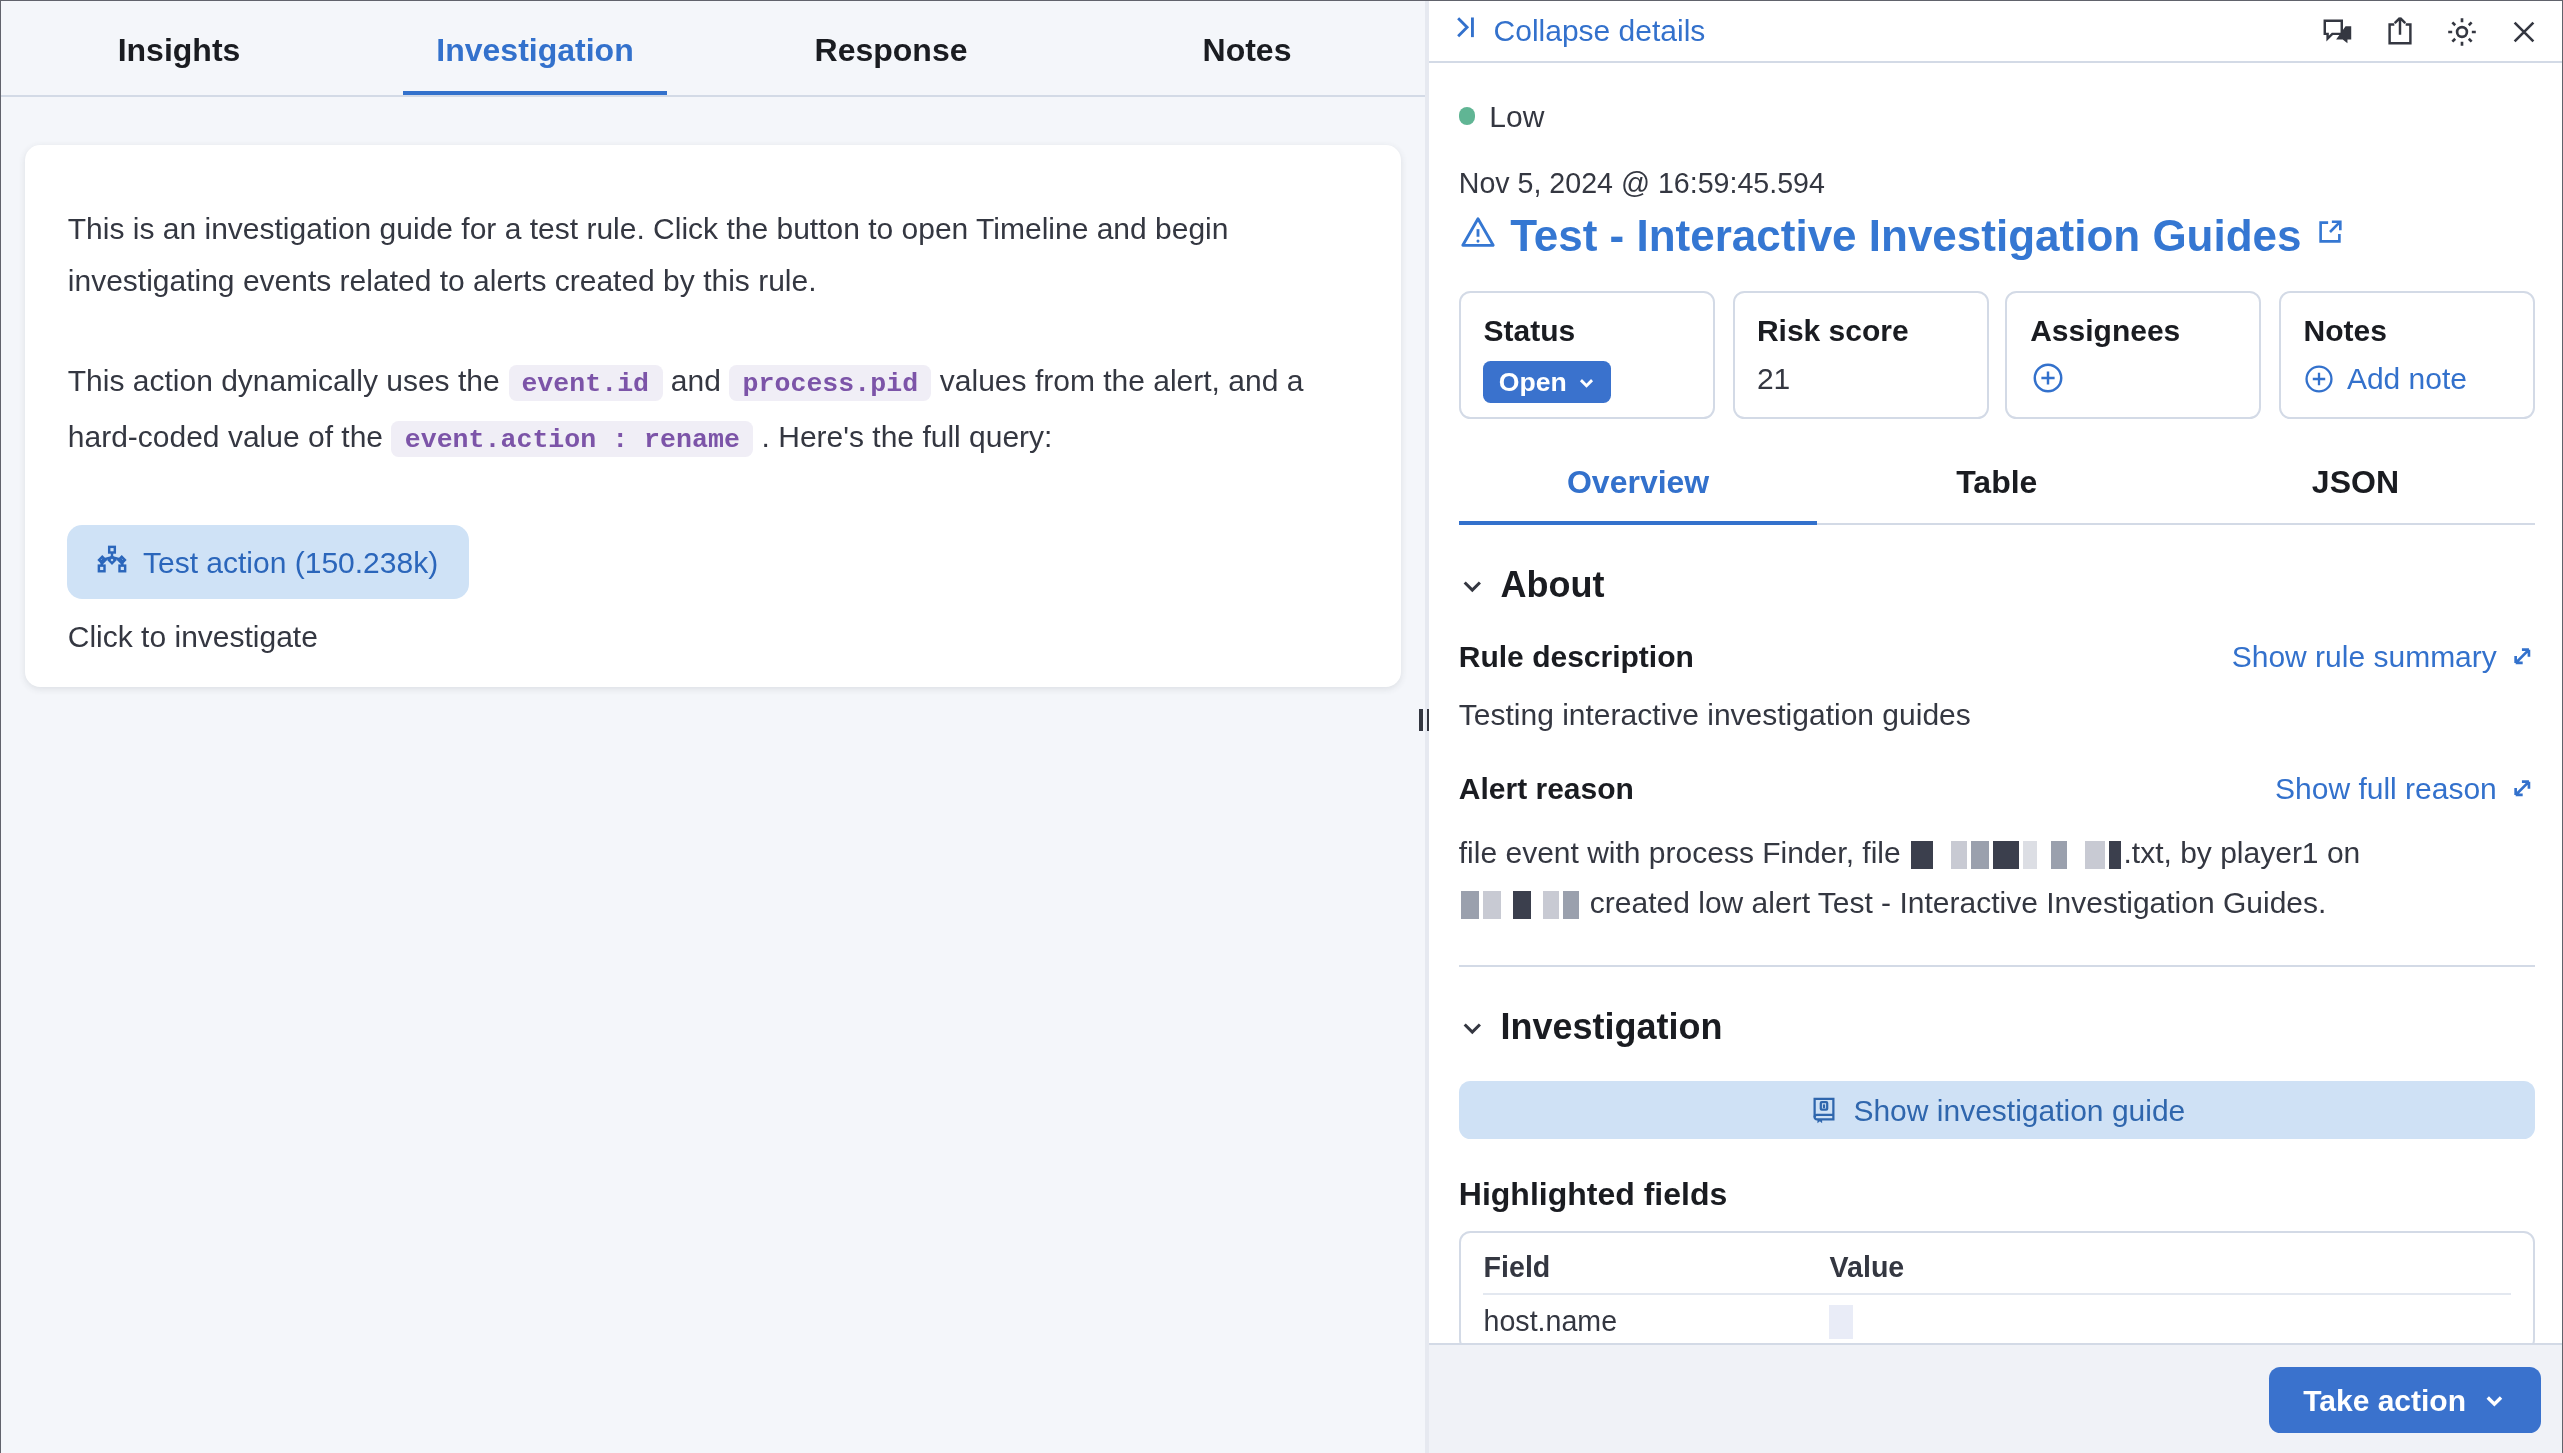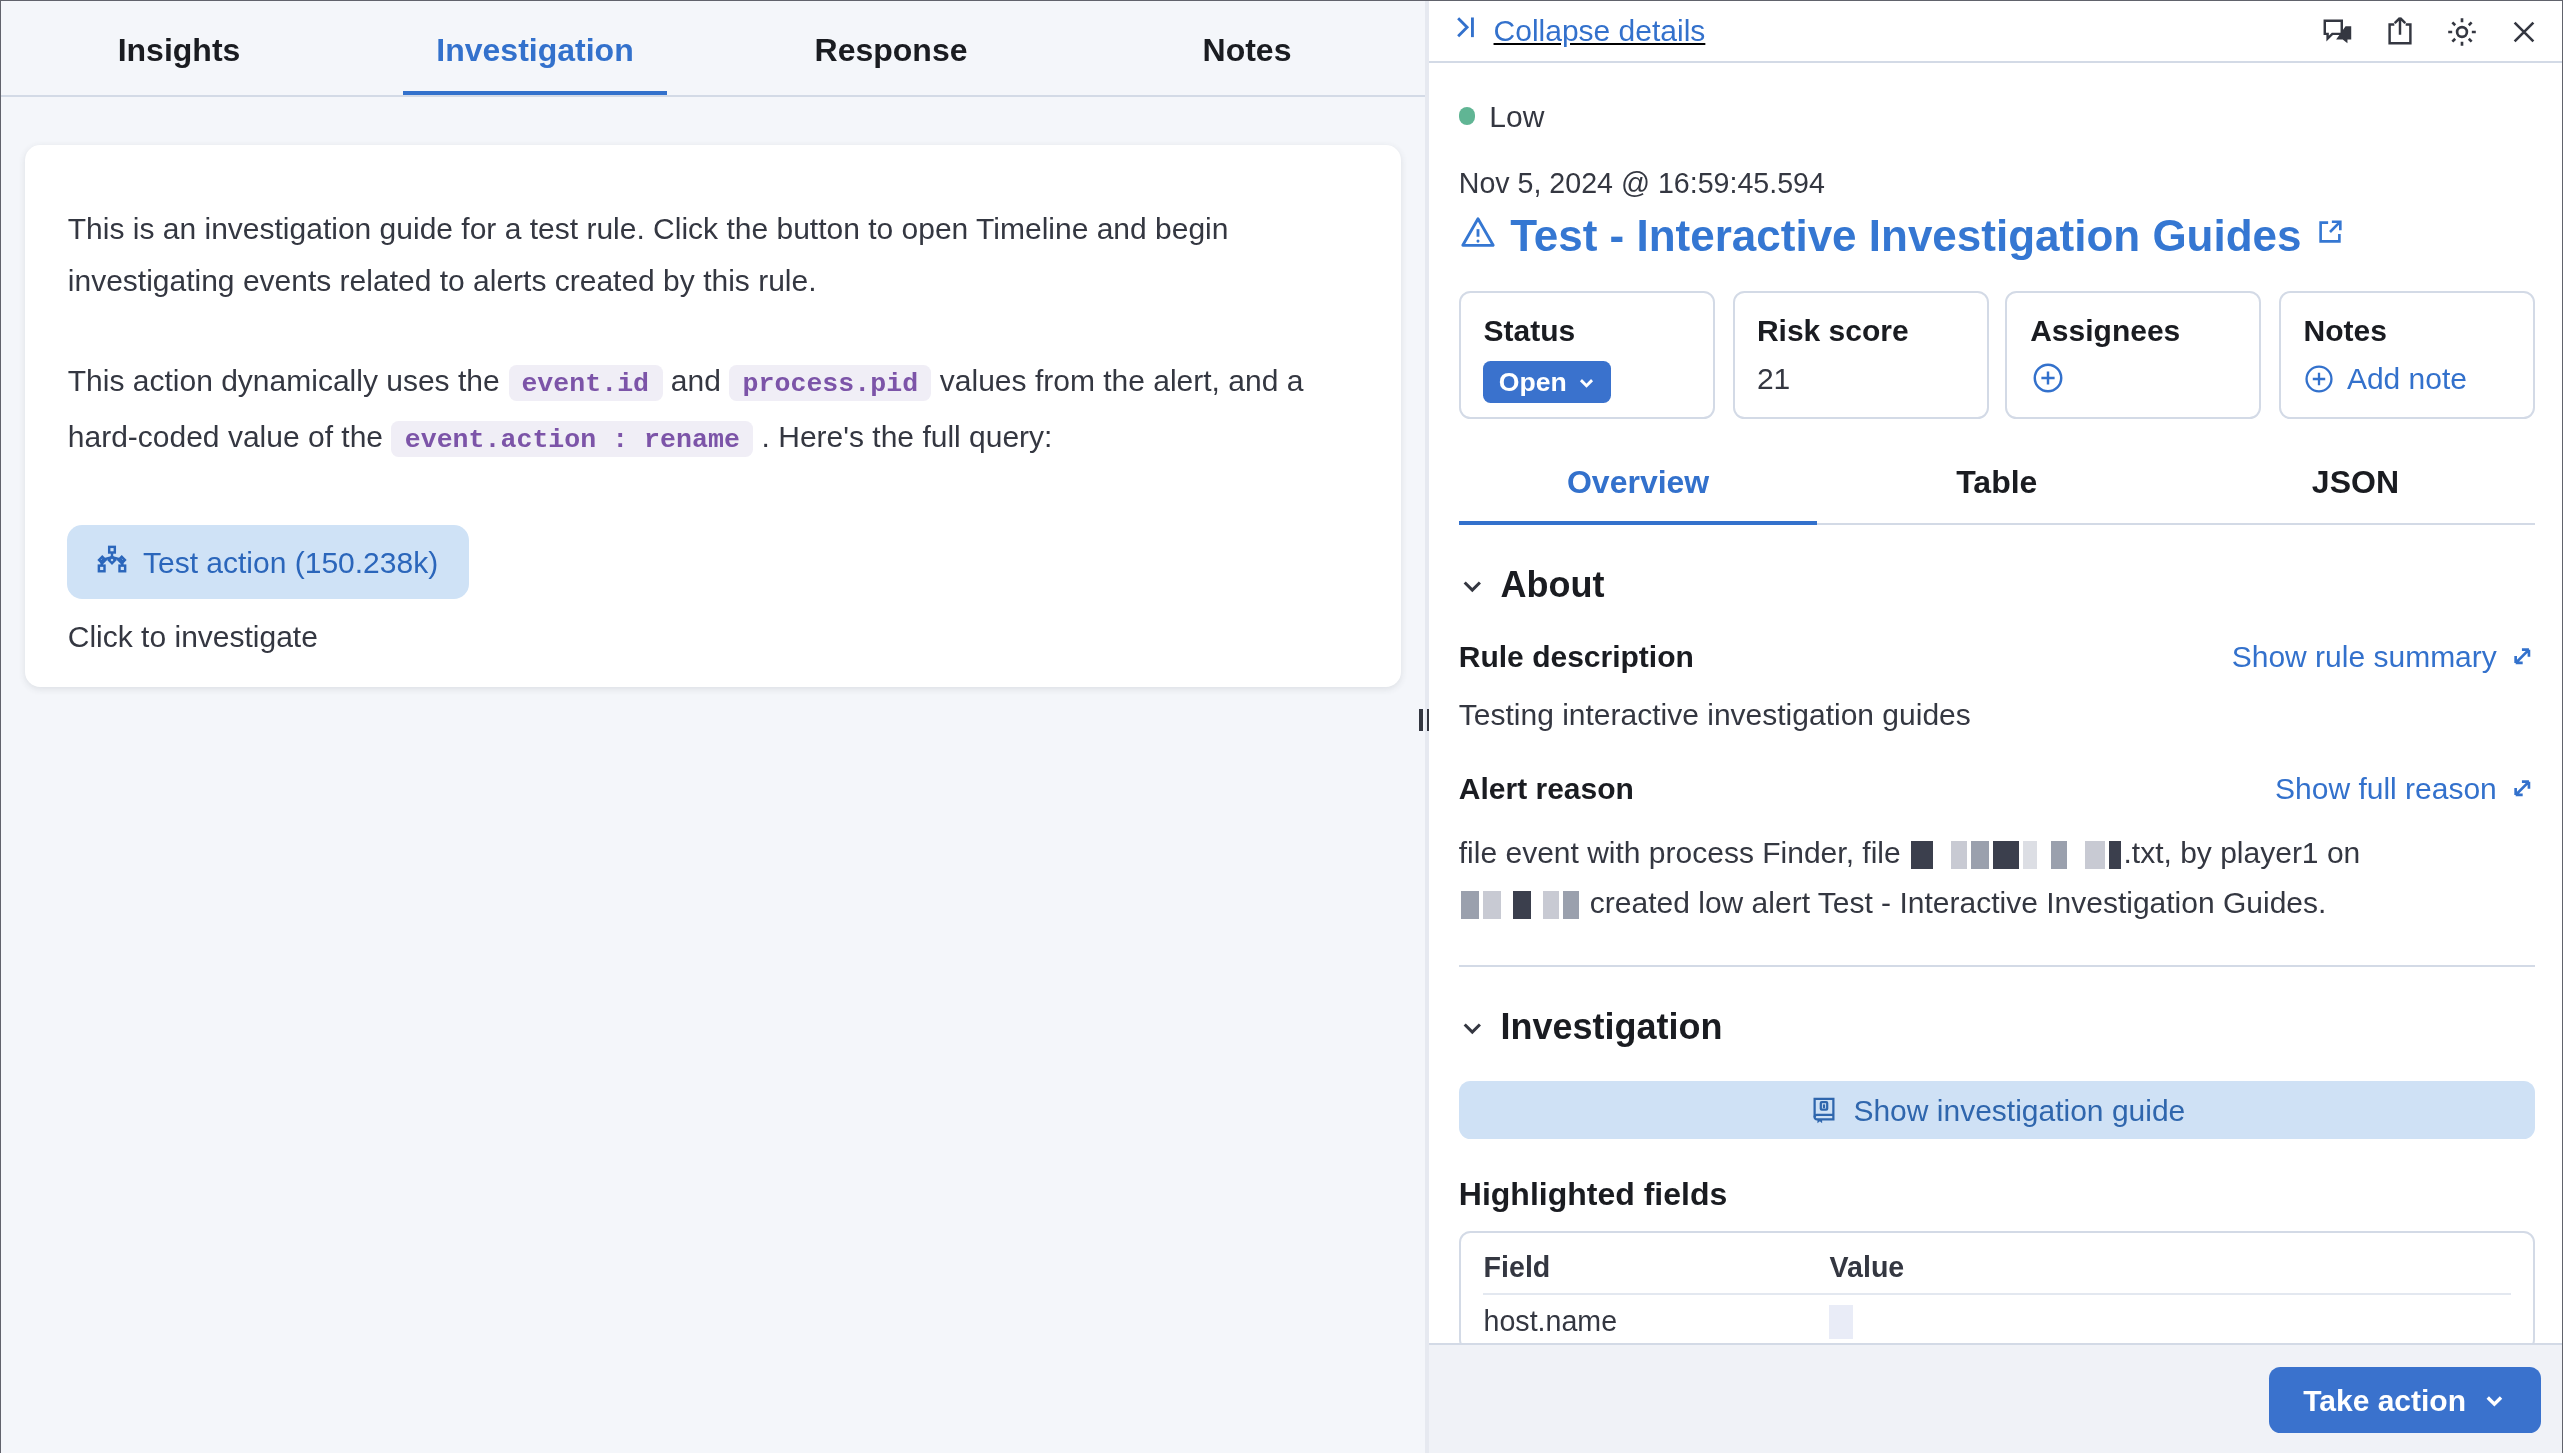--- a/index.html
+++ b/index.html
@@ -1,18 +1,18 @@
 <!DOCTYPE html>
 <html style="font-size:15px"><head>
 <meta charset="utf-8">
 <style>
   * { margin:0; padding:0; box-sizing:border-box; }
   html,body { width:2563px; height:1454px; background:#fff; overflow:hidden;
               font-family:"Liberation Sans", sans-serif; }
-  .frame { width:2563px; height:1454px; border:1.9px solid #61636c; position:relative; overflow:hidden;text-decoration:underline; }
+  .frame { width:2563px; height:1454px; border:1.9px solid #61636c; position:relative; overflow:hidden; }
   .stage { width:1282px; height:727px; transform:scale(2); transform-origin:0 0; position:relative; display:flex; }
 
   
   .left-panel { width:712px; height:727px; background:#f4f6fa; position:relative; }
   .ltabs { display:flex; height:48px; border-bottom:1px solid #d3dae6; align-items:flex-end; }
   .ltab { width:25%; text-align:center; cursor:pointer; }
   .ltab .lbl { display:inline-block; padding:12.4px 17px 11.4px; font-size:16px; font-weight:700;
                color:#1a1c21; border-bottom:2.9px solid transparent; }
   .ltab.active .lbl { color:#3371cc; border-bottom-color:#3371cc; }
 

